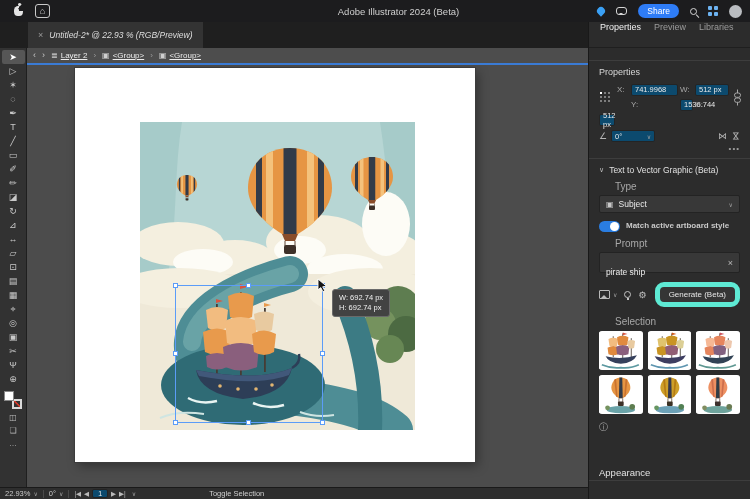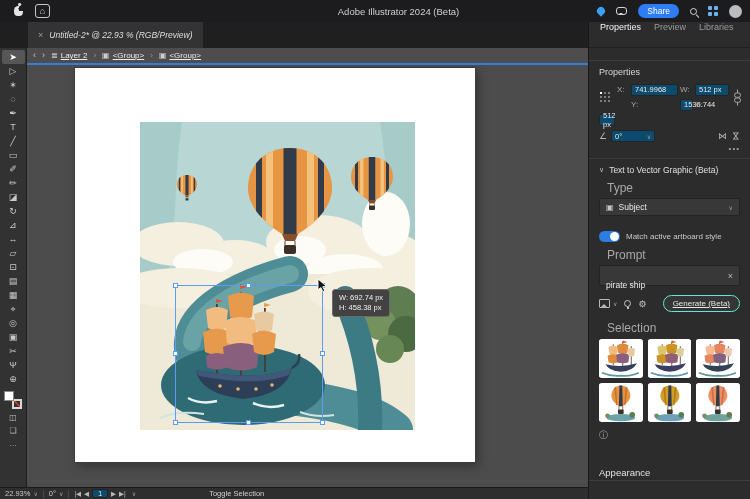--- a/index.html
+++ b/index.html
@@ -77,21 +77,21 @@
   #panel { position:absolute; top:22px; left:588px; width:162px; height:477px; background:#2c2c2c;
     border-left:1px solid #191919; z-index:35; }
   .panel-tabs { height:26px; display:flex; gap:13px; padding-left:11px;
     border-bottom:1px solid #1f1f1f; }
   .ptab { font-size:9px; color:#9a9a9a; }
   .ptab-active { color:#f0f0f0; }
   .panel-body { position:relative; padding:7px 10px 0 10px; height:451px; }
   .p-heading { color:#e2e2e2; font-size:9.5px; margin:3px 0 6px; }
   .p-divider { border-top:1px solid #3d3d3d; margin:5px -10px 6px; }
   .sec-label { color:#d8d8d8; font-size:9px; margin-bottom:5px; }
-  .sub-label { color:#a8a8a8; font-size:12px; margin:6px 8px 3px; }
+  .sub-label { color:#a8a8a8; font-size:10px; margin:6px 16px 3px; }
   .field { background:#0c4a6e; border:1px solid #242424; border-radius:2px; color:#e8e8e8;
     font-size:7.5px; padding:1px 3px; display:inline-flex; align-items:center; }
   .tgrid { display:grid; grid-template-columns:16px 12px 47px 13px 34px 12px; grid-auto-rows:15px;
     align-items:center; column-gap:2px; }
   .refpoint { grid-row:1/3; width:12px; height:12px; display:grid; grid-template-columns:repeat(3,4px); }
   .refpoint i { width:2px; height:2px; background:#7d7d7d; margin:1px; }
   .refpoint i.on { background:#ffffff; }
   .t-label { color:#a8a8a8; font-size:8px; }
   .t-field { height:12px; width:100%; }
   .link-col { grid-row:1/3; grid-column:6; display:flex; justify-content:center; }
@@ -101,36 +101,36 @@
   .flip-glyph { color:#b5b5b5; font-size:9px; }
   .flip-v { display:inline-block; transform:rotate(90deg); }
   .more-row { text-align:right; color:#9f9f9f; font-size:8px; letter-spacing:1px; margin-top:2px; }
   .ttv-header { display:flex; align-items:center; gap:5px; color:#e0e0e0; font-size:8.5px; margin-top:2px; }
   .ttv-chev { color:#bdbdbd; font-size:7px; }
   .dropdown { display:flex; align-items:center; gap:5px; background:#383838; border:1px solid #232323;
     border-radius:2px; height:18px; padding:0 6px; }
   .dd-icon { color:#c9c9c9; font-size:8px; }
   .dd-value { color:#e8e8e8; font-size:8.5px; flex:1; }
   .dd-chev { color:#9f9f9f; font-size:6px; }
-  .toggle-row { display:flex; align-items:center; gap:6px; margin-top:15px; }
+  .toggle-row { display:flex; gap:6px; margin-top:8px;font-weight:bold; }
   .toggle { width:21px; height:11px; border-radius:6px; background:#2a7de1; position:relative; flex:none; }
   .toggle::after { content:""; position:absolute; right:1px; top:1px; width:9px; height:9px; border-radius:50%; background:#fff; }
   .toggle-label { color:#c9c9c9; font-size:8px; }
   .prompt-box { display:flex; align-items:center; background:#383838; border:1px solid #232323;
     border-radius:2px; height:21px; padding:0 6px; margin-top:2px; }
   .prompt-text { color:#ececec; font-size:8.5px; flex:1;margin-top:18px; }
   .prompt-clear { color:#b9b9b9; font-size:9px; }
   .gen-row { display:flex; align-items:center; gap:7px; margin-top:9px; }
   .mini-icon { color:#c3c3c3; font-size:9px; }
   .thumb-ic { width:11px; height:9px; border:1px solid #b9b9b9; border-radius:1px; position:relative; }
   .thumb-ic::after { content:""; position:absolute; bottom:0; left:1px; border:3px solid transparent; border-bottom-color:#b9b9b9; }
   .bulb { width:7px; height:7px; border:1px solid #c3c3c3; border-radius:50%; position:relative; }
   .bulb::after { content:""; position:absolute; left:1.5px; bottom:-3px; width:2.5px; height:2px; background:#c3c3c3; }
-  .gen-btn { margin-left:auto; border:1px solid #5eead4; border-radius:9px; color:#e6e6e6;
-    font-size:8px; padding:3px 9px; background:#353535; white-space:nowrap;text-decoration:underline; }
+  .gen-btn { margin-left:auto; border:5px solid #5eead4; border-radius:9px; color:#e6e6e6;
+    font-size:8px; padding:3px 9px; background:#353535; white-space:nowrap; }
   .var-grid { display:grid; grid-template-columns:repeat(3,1fr); gap:5px; margin-top:4px; }
   .var-thumb { height:39px; background:#ffffff; border-radius:3px; overflow:hidden; }
   .var-thumb svg { width:100%; height:100%; display:block; }
   .v1 { filter:hue-rotate(16deg) saturate(1.1); }
   .v2 { filter:hue-rotate(-14deg) saturate(.85); }
   .info-row { margin-top:7px; color:#a8a8a8; font-size:9px; }
   .appearance { position:absolute; left:10px; bottom:21px; color:#e2e2e2; font-size:9.5px; }
   .appearance-div { position:absolute; left:0; right:0; bottom:18px; border-top:1px solid #3d3d3d; }
 
   
@@ -331,21 +331,21 @@
       <span class="handle h-ne"></span>
       <span class="handle h-w"></span>
       <span class="handle h-e"></span>
       <span class="handle h-sw"></span>
       <span class="handle h-s"></span>
       <span class="handle h-se"></span>
     </div>
 
     <div id="size-tooltip">
       <div>W: 692.74 px</div>
-      <div>H: 458.38 px</div>
+      <div>H: 692.74 px</div>
     </div>
 
     <div id="cursor">
       <svg width="11" height="15" viewBox="0 0 11 15">
         <path d="M1,1 L9.5,8.2 L5.7,8.8 L7.8,12.8 L5.9,13.7 L3.8,9.6 L1,11.8 Z" fill="#141414" stroke="#ffffff" stroke-width="0.9"></path>
       </svg>
     </div>
   </div>
 
   <div id="panel">

